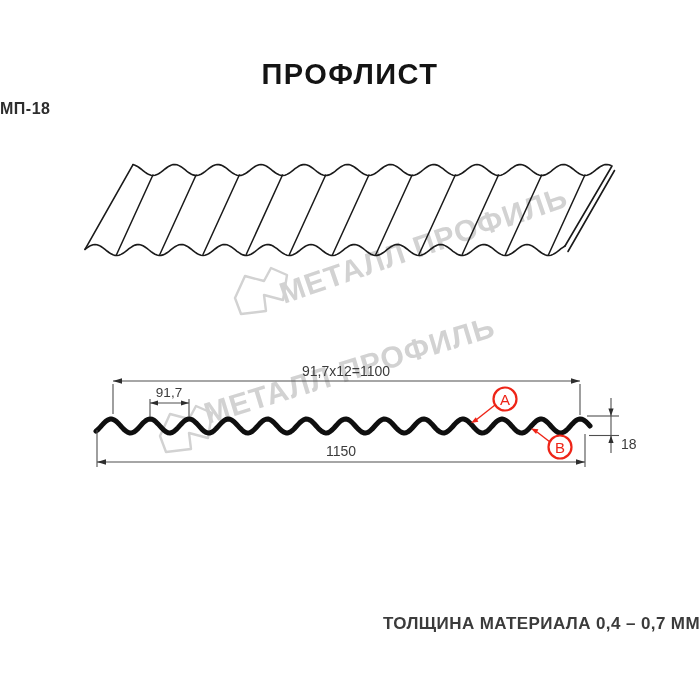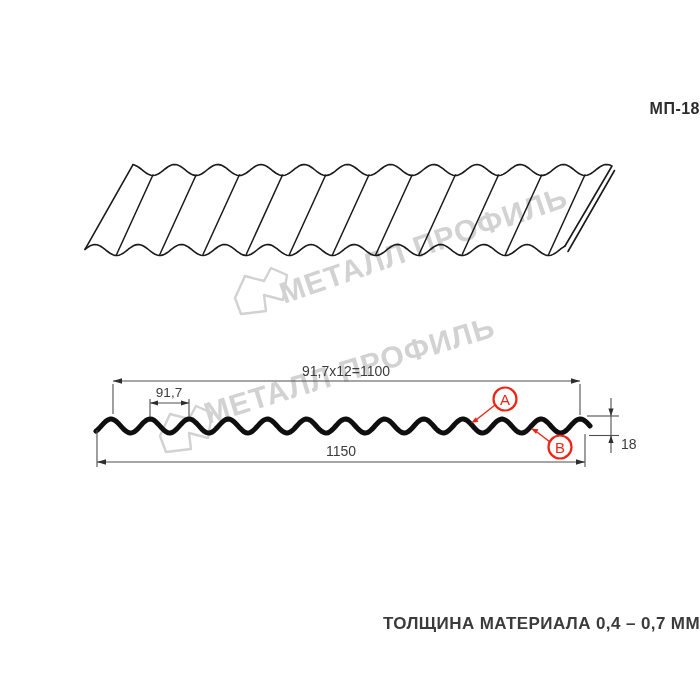--- a/index.html
+++ b/index.html
@@ -5,21 +5,21 @@
   html,body{margin:0;padding:0;background:#fff;}
   .page{
     position:relative;width:700px;height:700px;background:#ffffff;overflow:hidden;
     font-family:"Liberation Sans", sans-serif;
   }
   .title{
     position:absolute;top:58px;left:0;width:700px;text-align:center;
     font-size:29px;font-weight:700;letter-spacing:1.5px;color:#141414;
   }
   .subtitle{
-    position:absolute;top:100px;left:0;width:700px;text-align:right;
+    position:absolute;top:100px;left:0;width:700px;text-align:left;
     font-size:16px;font-weight:700;letter-spacing:.5px;color:#2d2d2d;
   }
   .footer-note{
     position:absolute;top:614px;left:0;width:700px;text-align:right;
     font-size:17px;font-weight:700;letter-spacing:.4px;color:#3b3b3b;
   }
   svg{position:absolute;left:0;top:0;}
   .wm-text{font-size:30px;font-weight:700;letter-spacing:1px;fill:#d2d2d2;}
   .wm-logo{fill:none;stroke:#d2d2d2;stroke-width:2.4;stroke-linejoin:round;}
   .sheet{fill:none;stroke:#1a1a1a;stroke-width:1.6;stroke-linecap:round;}
@@ -32,20 +32,21 @@
   .red-circle{fill:none;stroke:#ee2417;stroke-width:2.2;}
   .red-leader{stroke:#ee2417;stroke-width:1.4;fill:none;}
   .red-arrow{fill:#ee2417;stroke:none;}
   .red-letter{font-size:15px;fill:#ee2417;text-anchor:middle;font-weight:400;}
 </style>
 </head>
 <body>
 
 <div class="page">
 
+  <div class="title">ПРОФЛИСТ</div>
   <div class="subtitle">МП-18</div>
 
   <svg width="700" height="700" viewBox="0 0 700 700">
 
     <g>
       <path class="wm-logo" transform="translate(227,266)" d="M 8,32 L 18,10 L 37,15 L 44,2 L 60,9 L 56,34 L 37,29 L 39,45 L 14,48 Z"></path>
       <g transform="rotate(-19 284 304)">
         <text class="wm-text" x="284" y="304">МЕТАЛЛ ПРОФИЛЬ</text>
       </g>
     </g>

